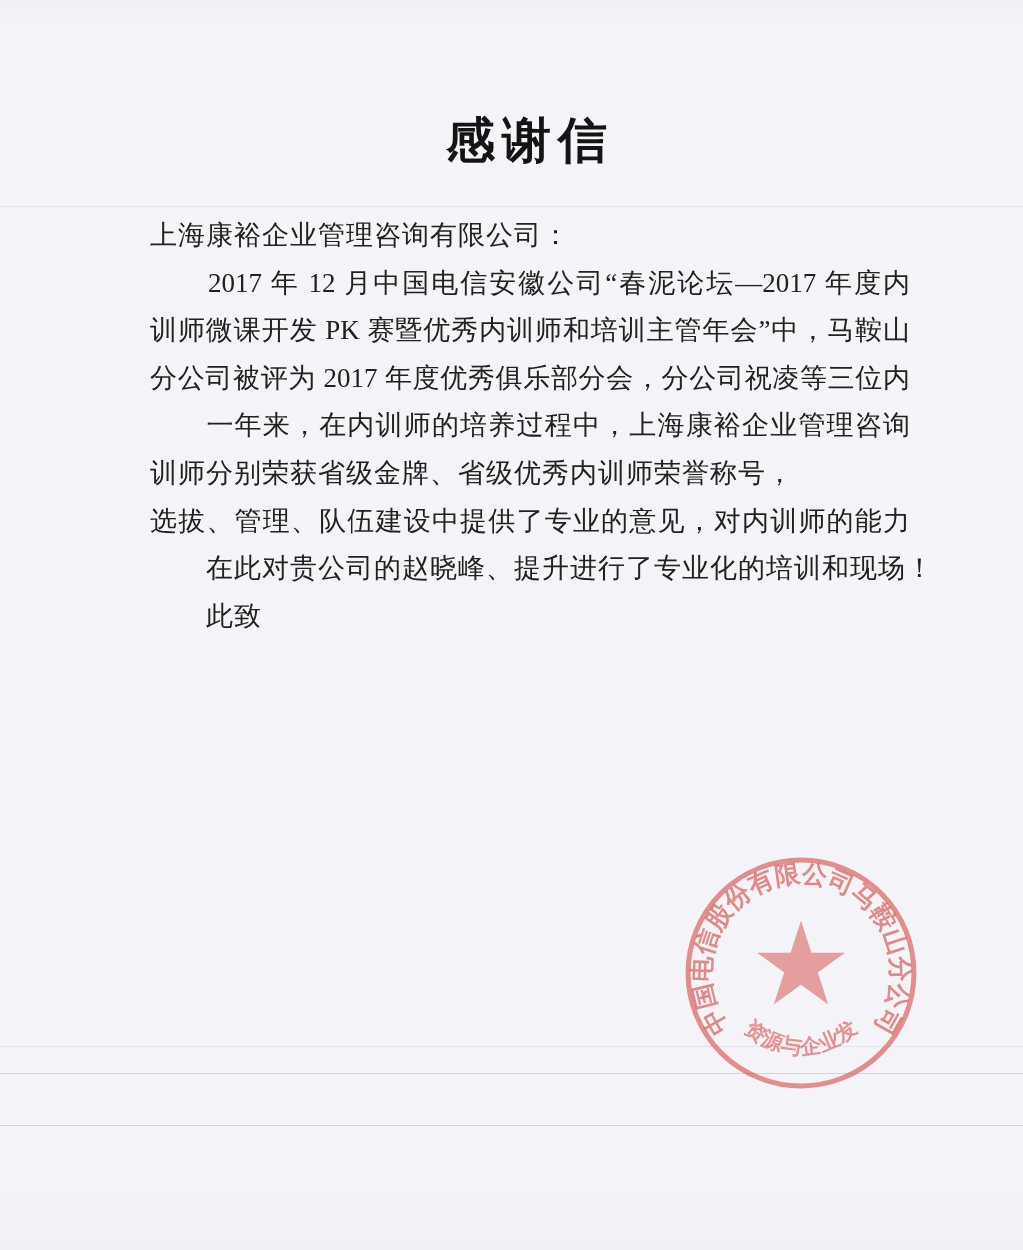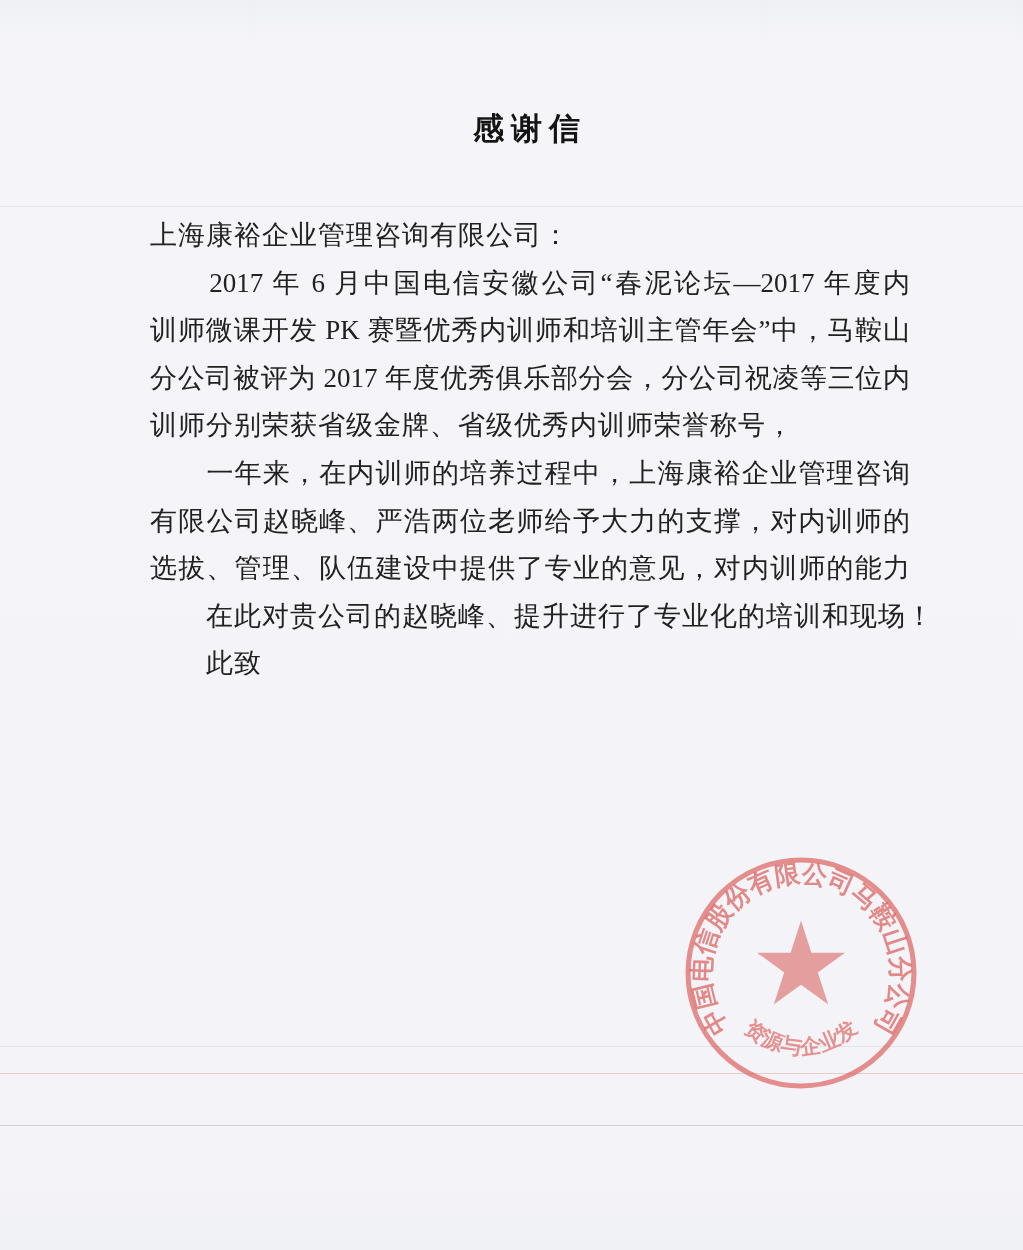--- a/index.html
+++ b/index.html
@@ -14,21 +14,21 @@
   }
   .scan-line { position:absolute; left:0; width:100%; height:1px; }
   .scan-line.l1 { top:206px; background:rgba(180,185,200,0.25); }
   .scan-line.l2 { top:1046px; background:rgba(180,185,205,0.28); }
   .scan-line.l3 { top:1073px; background:rgba(226,150,150,0.45); }
   .scan-line.l4 { top:1125px; background:rgba(150,152,215,0.40); }
 
   .title {
     position:absolute; top:108px; left:150px; width:760px;
     margin:0; text-align:center;
-    font-size:31px; font-weight:bold; letter-spacing:7px;
+    font-size:49px; font-weight:bold; letter-spacing:7px;
     color:#141414;
   }
   .letter-body {
     position:absolute; top:212px; left:150px; width:760px;
     font-size:27px; color:#212121;
   }
   .line {
     height:47.6px; line-height:47.6px;
     white-space:pre; letter-spacing:1px;
   }
@@ -63,26 +63,25 @@
 
   <div class="scan-line l1"></div>
   <div class="scan-line l2"></div>
   <div class="scan-line l3"></div>
   <div class="scan-line l4"></div>
 
   <h1 class="title">感谢信</h1>
 
   <div class="letter-body">
       <div class="line">上海康裕企业管理咨询有限公司：</div>
-      <div class="line fill">　　2017 年 6 月中国电信安徽公司“春泥论坛—2017 年度内</div>
+      <div class="line fill">　　2017 年 12 月中国电信安徽公司“春泥论坛—2017 年度内</div>
       <div class="line fill">训师微课开发 PK 赛暨优秀内训师和培训主管年会”中，马鞍山</div>
       <div class="line fill">分公司被评为 2017 年度优秀俱乐部分会，分公司祝凌等三位内</div>
+      <div class="line fill">　　一年来，在内训师的培养过程中，上海康裕企业管理咨询</div>
       <div class="line">训师分别荣获省级金牌、省级优秀内训师荣誉称号，</div>
-      <div class="line fill">　　一年来，在内训师的培养过程中，上海康裕企业管理咨询</div>
-      <div class="line fill">有限公司赵晓峰、严浩两位老师给予大力的支撑，对内训师的</div>
       <div class="line fill">选拔、管理、队伍建设中提供了专业的意见，对内训师的能力</div>
       <div class="line">　　在此对贵公司的赵晓峰、提升进行了专业化的培训和现场！</div>
       <div class="line">　　此致</div>
     </div>
 
   <svg class="seal" viewBox="0 0 236 236" aria-hidden="true">
     <defs>
       <path id="ringPath" d="M 44.3 169.7 A 90 90 0 1 1 191.7 169.7" fill="none"></path>
       <path id="bottomPath" d="M 56.6 169.5 A 80 80 0 0 0 179.4 169.5" fill="none"></path>
     </defs>

